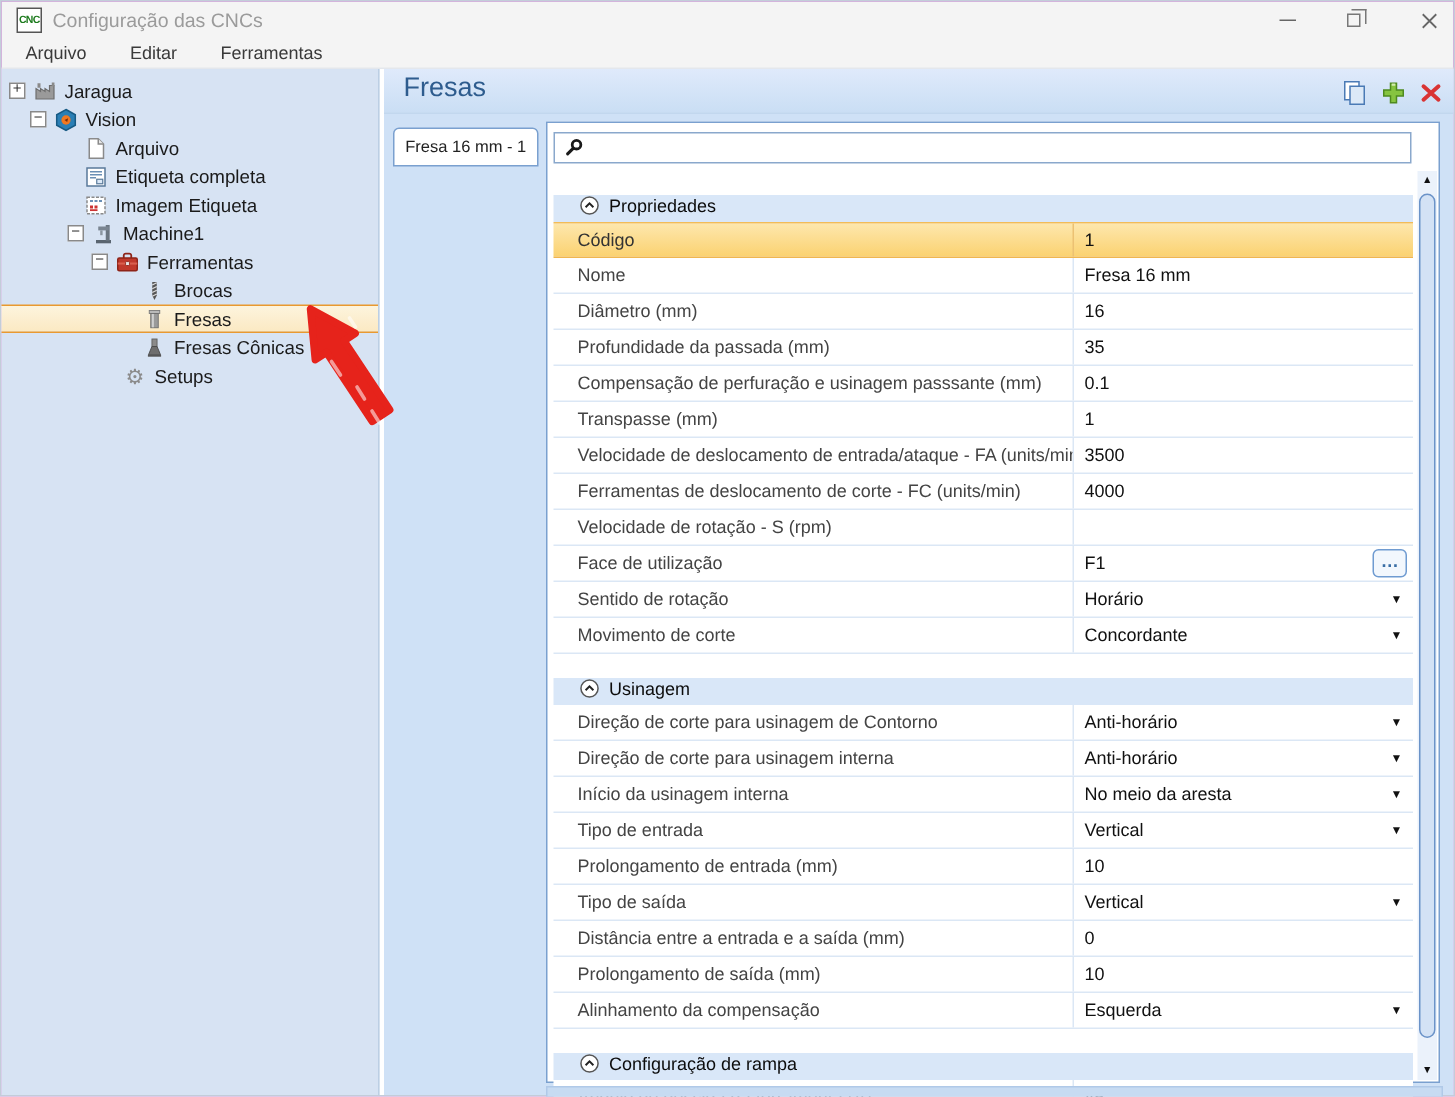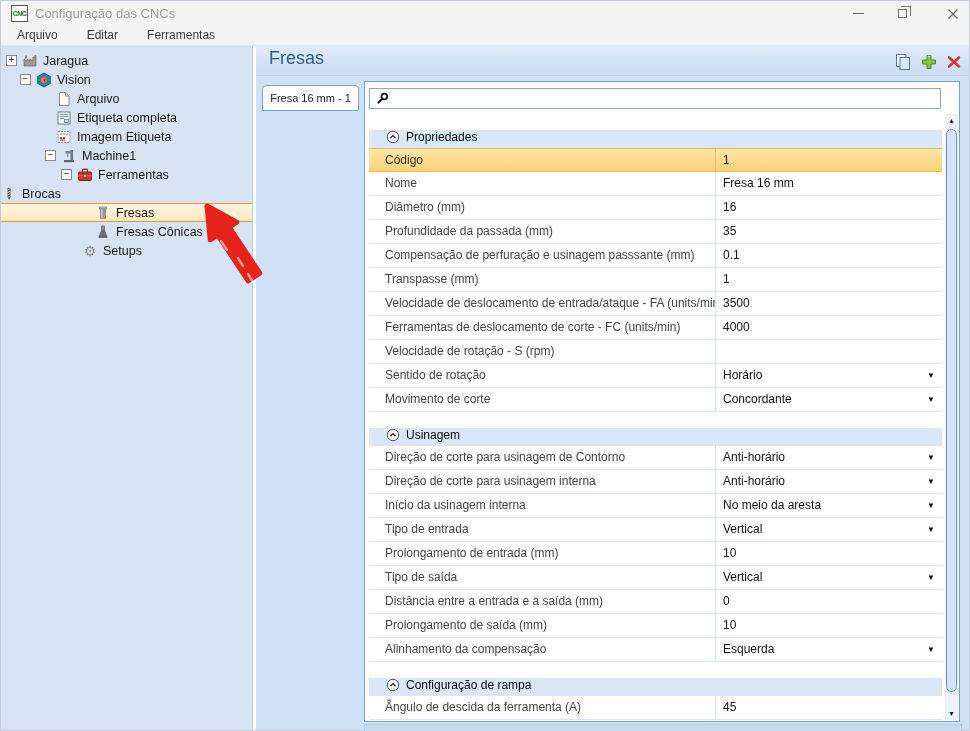--- a/index.html
+++ b/index.html
@@ -185,21 +185,21 @@
           <svg width="16" height="16" viewBox="0 0 16 16">
               <rect x="1.5" y="5" width="13" height="8.5" rx="1" fill="#c0392b" stroke="#8e2418"></rect>
               <path d="M5.5 5 v-1.6 a1.3 1.3 0 0 1 1.3 -1.3 h2.4 a1.3 1.3 0 0 1 1.3 1.3 V5" fill="none" stroke="#8e2418" stroke-width="1.2"></path>
               <rect x="1.5" y="8" width="13" height="1.4" fill="#d9604f"></rect>
               <rect x="6.7" y="7.4" width="2.6" height="2.6" rx="0.5" fill="#e8e8e8" stroke="#8e2418" stroke-width="0.6"></rect>
             </svg>
         </div>
         <span>Ferramentas</span>
       </div>
 
-      <div class="trow" style="">
+      <div class="trow" style="padding-left:94px">
         <div class="ticon">
           <svg width="16" height="16" viewBox="0 0 16 16">
               <path d="M6.5 2 h3 v9 l-1.5 3 l-1.5 -3 z" fill="#555"></path>
               <path d="M6.5 4 l3 -1.5 M6.5 6.5 l3 -1.5 M6.5 9 l3 -1.5 M6.5 11.5 l3 -1.5" stroke="#dcdcdc" stroke-width="0.9"></path>
             </svg>
         </div>
         <span>Brocas</span>
       </div>
 
       <div class="trow sel" style="padding-left:94px">
@@ -311,20 +311,24 @@
             <div class="pvalue">3500</div>
           </div>
           <div class="prow">
             <div class="plabel">Ferramentas de deslocamento de corte - FC (units/min)</div>
             <div class="pvalue">4000</div>
           </div>
           <div class="prow">
             <div class="plabel">Velocidade de rotação - S (rpm)</div>
           </div>
           <div class="prow">
+            <div class="plabel">Face de utilização</div>
+            <div class="pvalue"><span>F1</span><span class="ell-btn">…</span></div>
+          </div>
+          <div class="prow">
             <div class="plabel">Sentido de rotação</div>
             <div class="pvalue"><span>Horário</span><span class="dda">▼</span></div>
           </div>
           <div class="prow">
             <div class="plabel">Movimento de corte</div>
             <div class="pvalue"><span>Concordante</span><span class="dda">▼</span></div>
           </div>
 
           <div class="sec-header">
             <svg width="14" height="14" viewBox="0 0 14 14">

